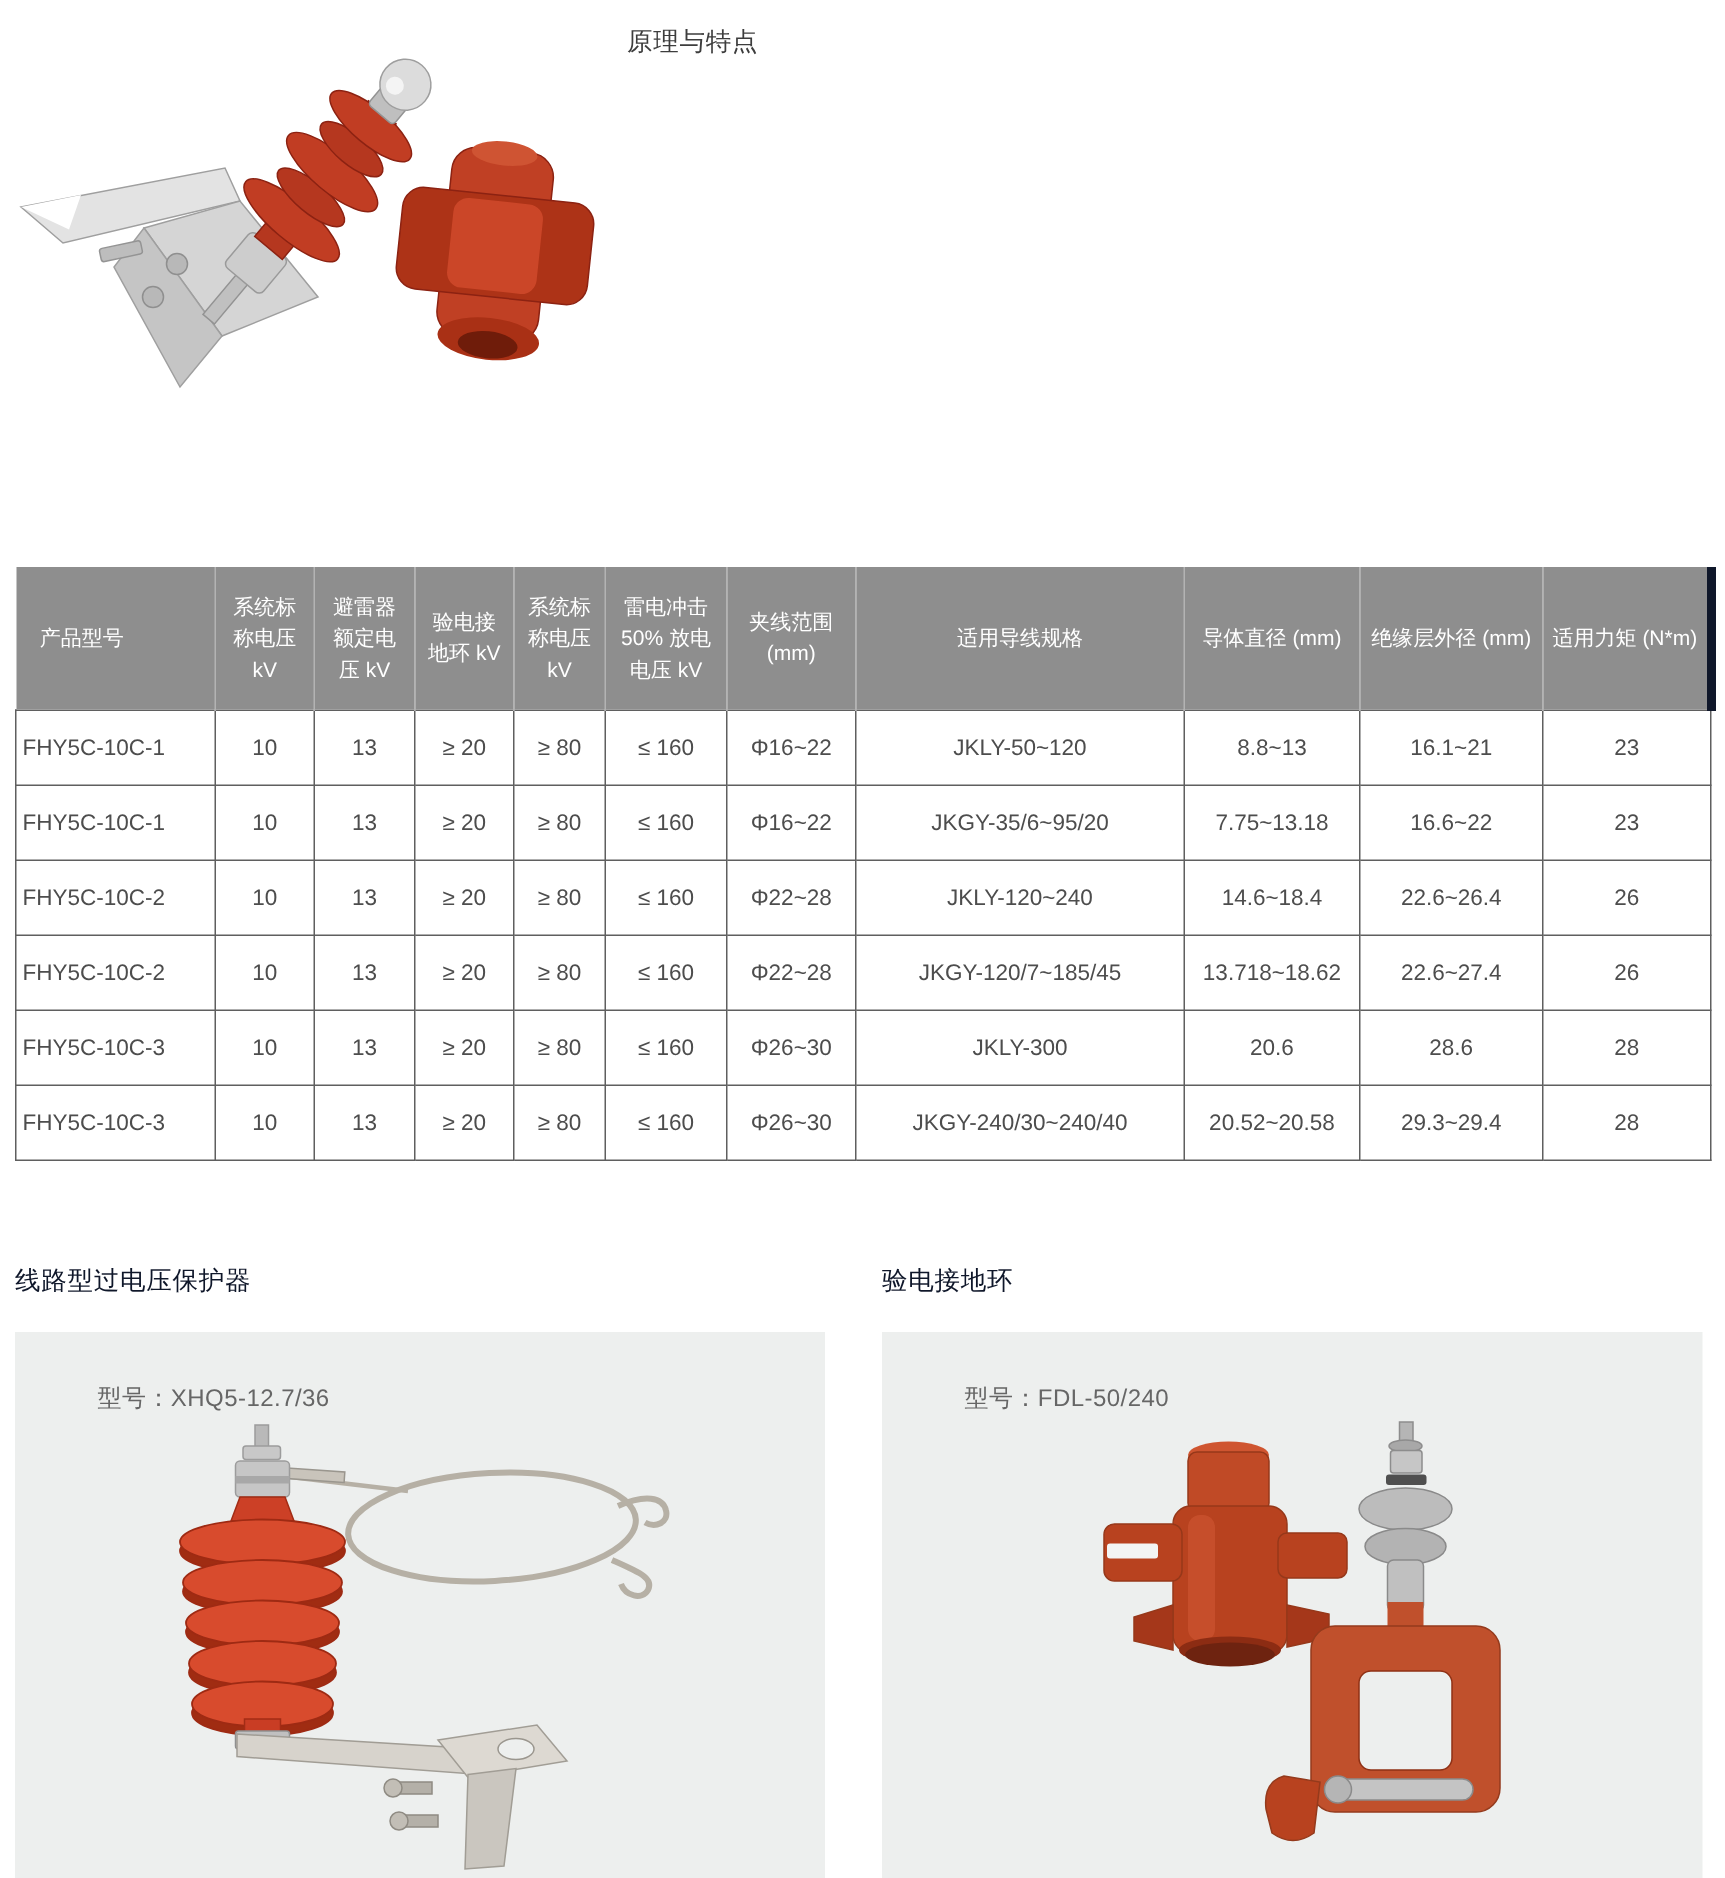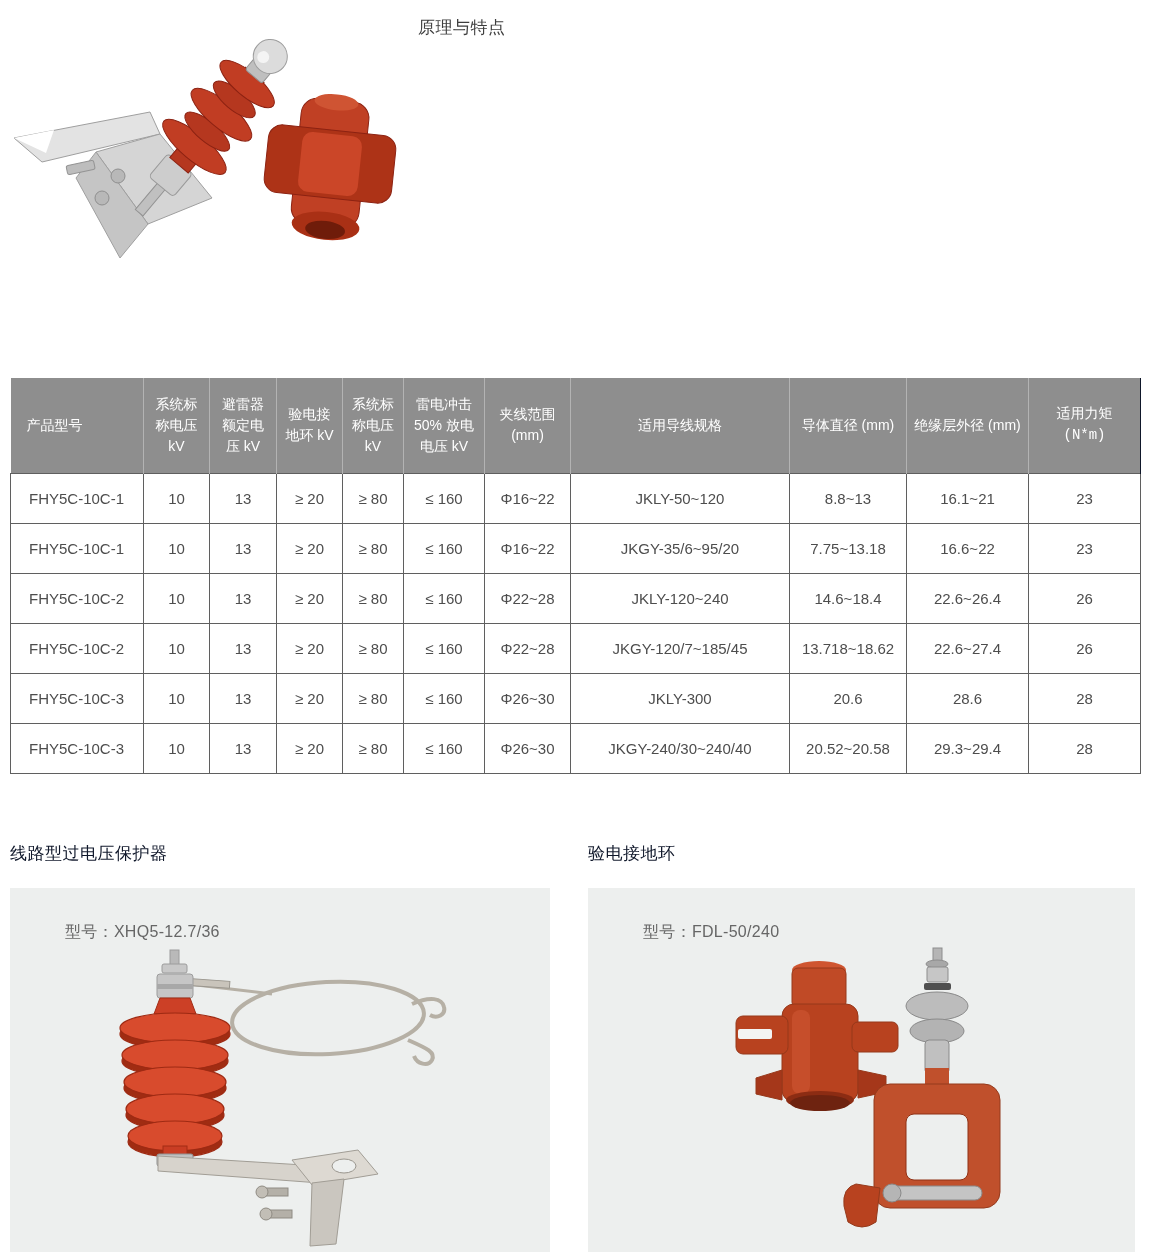--- a/index.html
+++ b/index.html
@@ -26,28 +26,28 @@
   .spec col:nth-child(3){width:67px}.spec col:nth-child(4){width:66px}
   .spec col:nth-child(5){width:61px}.spec col:nth-child(6){width:81px}
   .spec col:nth-child(7){width:86px}.spec col:nth-child(8){width:219px}
   .spec col:nth-child(9){width:117px}.spec col:nth-child(10){width:122px}
   .spec col:nth-child(11){width:112px}
   .spec thead th {
     background:#8e8e8e; color:#fff; font-weight:400; font-size:14px; line-height:1.5;
     height:95px; vertical-align:middle; text-align:center;
     border-right:1px solid #b3b3b3; padding:4px 6px; word-break:break-word;
   }
-  .spec thead th:last-child { border-right:1px solid #0f172a;font-family:Liberation Mono, monospace; }
+  .spec thead th:last-child { border-right:6px solid #0f172a; }
   .spec thead th:first-child { text-align:left; padding-left:16px; }
   .spec tbody td {
     height:50px; background:#fff; border:1px solid #5f5f5f;
     font-size:15px; color:#4d4d4d; text-align:center; vertical-align:middle; padding:2px 4px;
     word-break:break-word;
   }
-  .spec tbody td:first-child { text-align:left; padding-left:18px; }
+  .spec tbody td:first-child { text-align:left; padding-left:4px; }
 
   
   .product-title { position:absolute; top:842px; font-size:17px; font-weight:400; color:#0f172a; letter-spacing:.5px; }
   .pt-left  { left:10px; }
   .pt-right { left:588px; }
   .product-box { position:absolute; top:888px; height:364px; background:#edefee; }
   .box-left  { left:10px;  width:540px;padding-left:36px; }
   .box-right { left:588px; width:547px;text-align:center; }
   .model { position:absolute; left:55px; top:34px; font-size:16px; color:#666; letter-spacing:.3px; }
   .product-box svg { position:absolute; left:0; top:0; }

